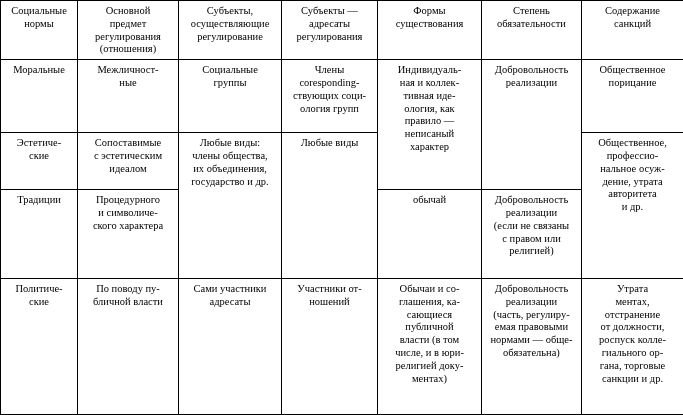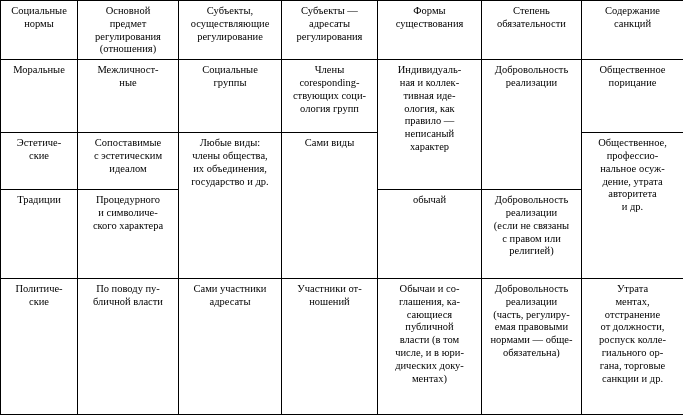--- a/index.html
+++ b/index.html
@@ -156,21 +156,21 @@
 с эстетическим
 идеалом</span>
           </td>
         <td rowspan="2" class="mid">
             <span class="cellwrap">Любые виды:
 члены общества,
 их объединения,
 государство и др.</span>
           </td>
         <td rowspan="2" class="mid">
-            <span class="cellwrap">Сами виды</span>
+            <span class="cellwrap">Любые виды</span>
           </td>
         <td rowspan="2" class="mid">
             <span class="cellwrap">Общественное,
 профессио-
 нальное осуж-
 дение, утрата
 авторитета
 и др.</span>
           </td>
       </tr>
@@ -211,21 +211,21 @@
             <span class="cellwrap">Участники от-
 ношений</span>
           </td>
         <td>
             <span class="cellwrap">Обычаи и со-
 глашения, ка-
 сающиеся
 публичной
 власти (в том
 числе, и в юри-
-дических доку-
+религией доку-
 ментах)</span>
           </td>
         <td>
             <span class="cellwrap">Добровольность
 реализации
 (часть, регулиру-
 емая правовыми
 нормами — обще-
 обязательна)</span>
           </td>

